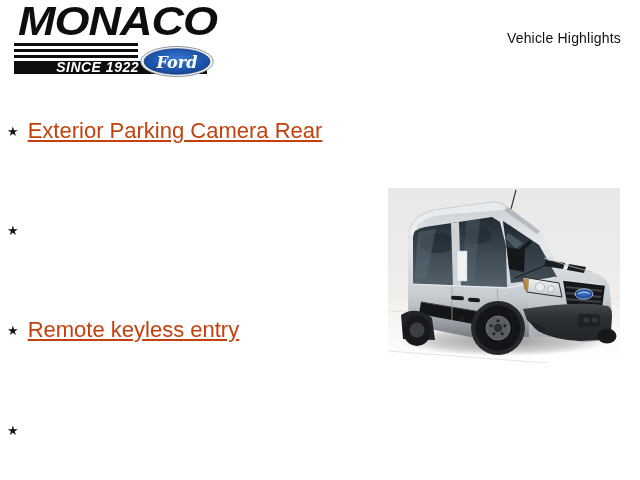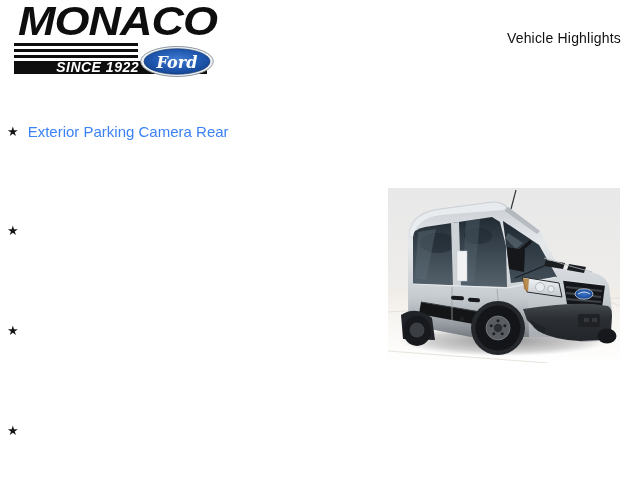--- a/index.html
+++ b/index.html
@@ -20,21 +20,21 @@
            font-weight:bold;font-style:italic;letter-spacing:0.5px;line-height:9px;}
   .ford-oval{position:absolute;left:128px;top:38px;}
 
   
   .title{position:absolute;top:30px;right:19px;font-size:14px;font-weight:400;
          color:#111111;letter-spacing:0.2px;margin:0;}
 
   
   .hl{position:absolute;left:7px;display:flex;align-items:center;gap:9px;height:22px;}
   .hl .star{font-size:13px;line-height:1;color:#141414;position:relative;top:0px;}
-  .hl .lbl{font-size:15px;color:#3b82f6;white-space:nowrap;}
+  .hl .lbl{font-size:22px;color:#c2410c;white-space:nowrap;text-decoration:underline;}
   .hl.i0{top:120px;} .hl.i1{top:219px;} .hl.i2{top:319px;} .hl.i3{top:419px;}
 
   
   .photo{position:absolute;left:388px;top:188px;width:232px;height:175px;overflow:hidden;}
 </style>
 </head>
 <body>
 
 <div class="page">
 
@@ -64,20 +64,21 @@
 
   <div class="hl i0">
     <span class="star">★</span>
     <span class="lbl">Exterior Parking Camera Rear</span>
   </div>
   <div class="hl i1">
     <span class="star">★</span>
   </div>
   <div class="hl i2">
     <span class="star">★</span>
+    <span class="lbl">Remote keyless entry</span>
   </div>
   <div class="hl i3">
     <span class="star">★</span>
   </div>
 
   <div class="photo">
     <svg width="232" height="175" viewBox="0 0 232 175" aria-hidden="true">
       <defs>
         <linearGradient id="wallG" x1="0" x2="0" y1="0" y2="1">
           <stop offset="0" stop-color="#e8e8e8"></stop>

